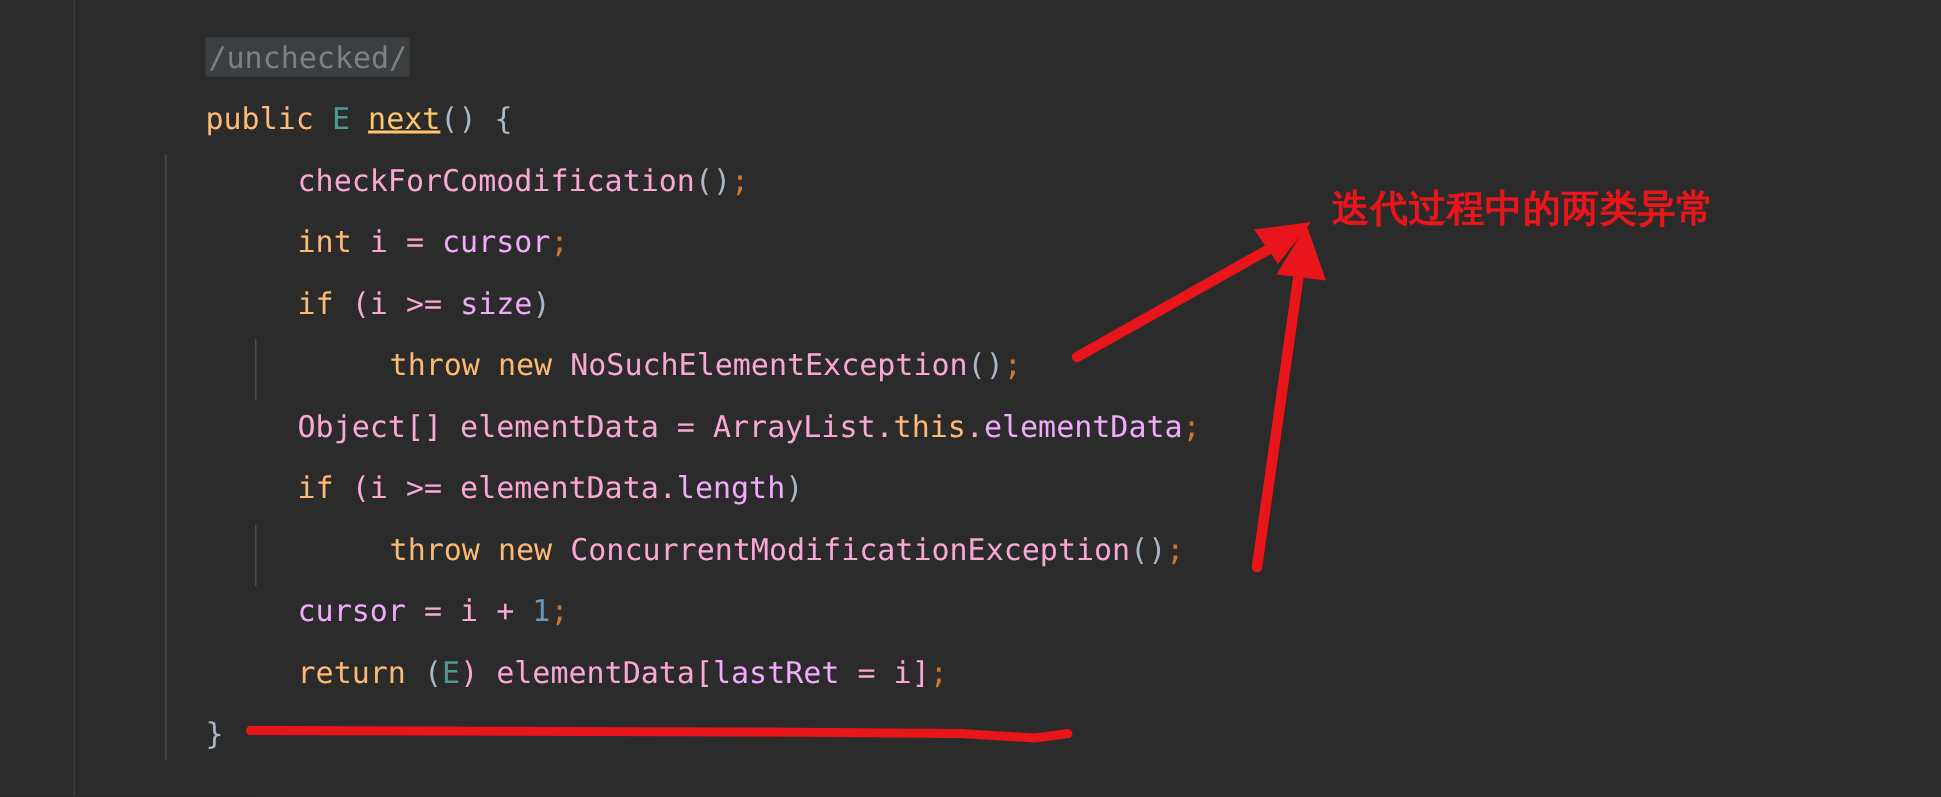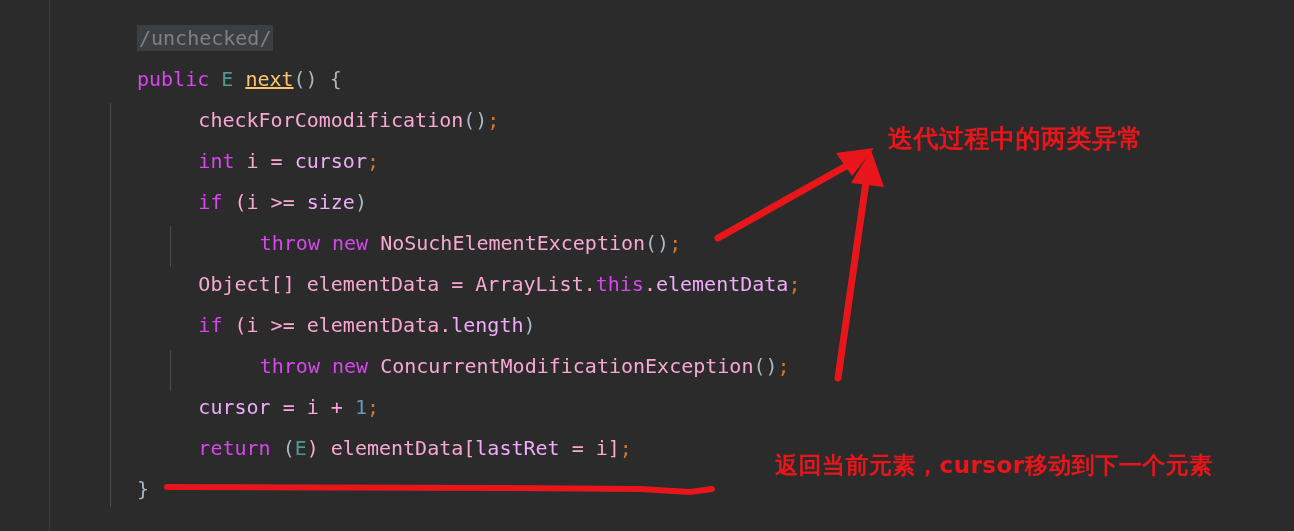--- a/index.html
+++ b/index.html
@@ -51,21 +51,21 @@
     height: 41px;
     white-space: pre;
   }
   .ln-pad {
     display: inline-block;
     width: 108px;
   }
 
   
   .t-default  { color: #f9a8d4; }
-  .t-keyword  { color: #d946ef; }
+  .t-keyword  { color: #fdba74; }
   .t-method   { color: #ffc66d; text-decoration: underline; }
   .t-field    { color: #f0abfc; }
   .t-type     { color: #4e9a92; }
   .t-number   { color: #6897bb; }
   .t-punct    { color: #a9b7c6; }
   .t-semi     { color: #cc7832; }
 
   .hl-unchecked {
     background: #3b3f41;
     color: #808080;
@@ -124,15 +124,14 @@
     <g>
       <line x1="838" y1="378" x2="866" y2="182" stroke="#e8161b" stroke-width="7" stroke-linecap="round"></line>
       <polygon points="871,150 851,183 884,187" fill="#e8161b"></polygon>
     </g>
 
     <path d="M167,487 L500,488 L640,489 L690,492 L712,489" stroke="#e8161b" stroke-width="6" stroke-linecap="round" fill="none"></path>
   </svg>
 
   <div class="annot-text" id="annot-1">迭代过程中的两类异常</div>
 
-  <div class="annot-text" id="annot-2">返回当前元素，cursor移动到下一个元素</div>
 
 </div>
 
 </body></html>

